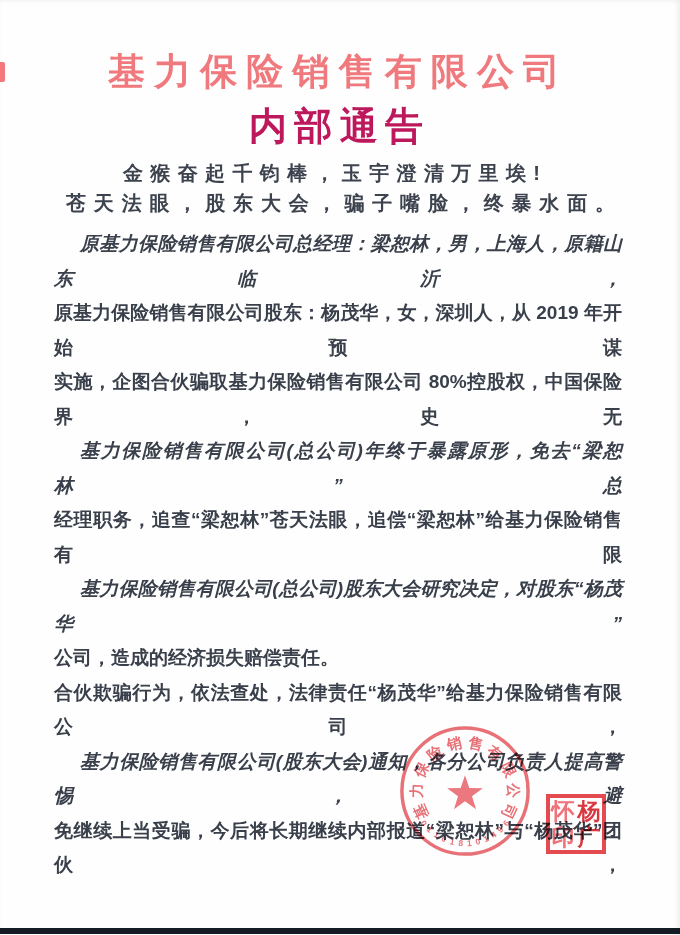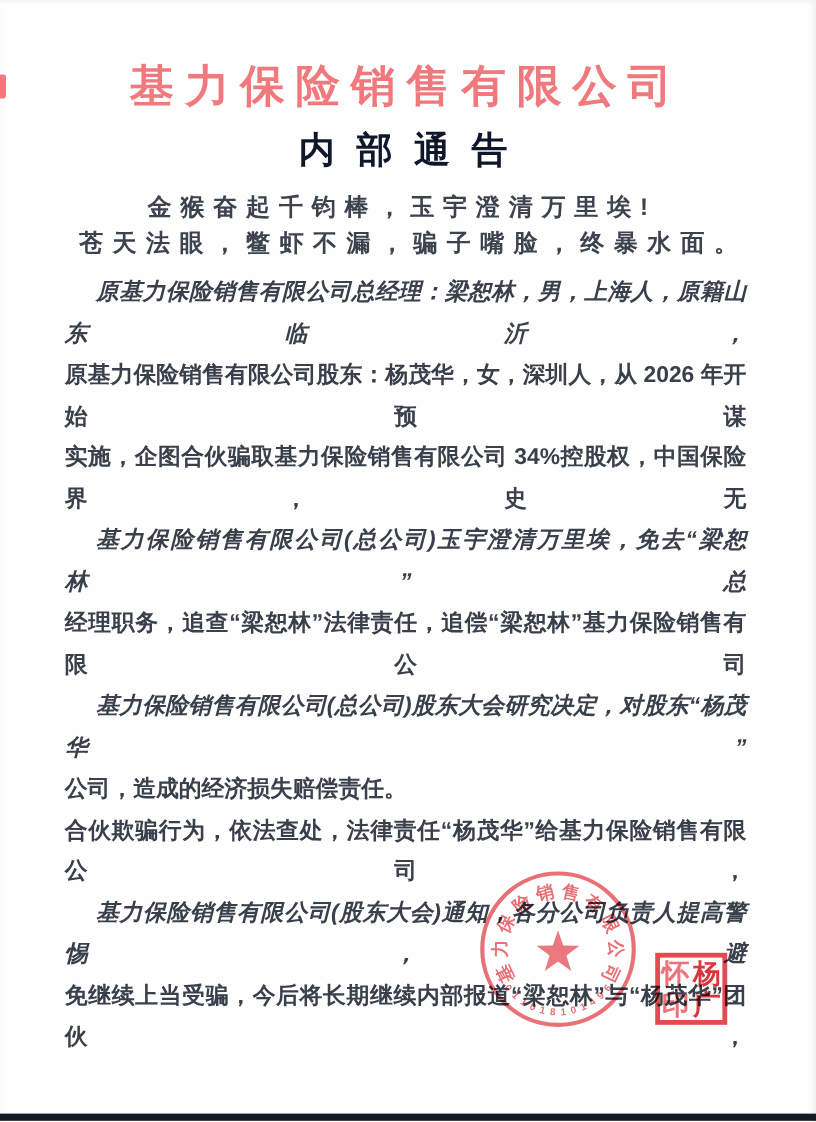--- a/index.html
+++ b/index.html
@@ -17,22 +17,22 @@
   }
   .title1{
     margin:48px auto 0 auto;width:460px;
     font-size:37px;font-weight:700;line-height:48px;
     color:#f0797e;
     text-align:justify;text-align-last:justify;
     white-space:nowrap;letter-spacing:8px;
   }
   .title2{
     margin:10px auto 0 auto;width:178px;
-    font-size:30px;font-weight:700;line-height:40px;
-    color:#0f172a;
+    font-size:38px;font-weight:700;line-height:40px;
+    color:#be185d;
     text-align:justify;text-align-last:justify;
     white-space:nowrap;letter-spacing:4px;
   }
   .slogan{
     font-weight:700;font-size:20px;line-height:29px;
     color:#3d434e;
     text-align:justify;text-align-last:justify;
   }
   .s1{margin:13px 82px 0 69px;}
   .s2{margin:1px 7px 0 12px;}
@@ -71,29 +71,29 @@
 <body>
 
 <div class="page">
 
   <div class="edge-mark"></div>
 
   <h1 class="title1">基力保险销售有限公司</h1>
   <h2 class="title2">内部通告</h2>
 
   <div class="slogan s1">金猴奋起千钧棒，玉宇澄清万里埃!</div>
-  <div class="slogan s2">苍天法眼，鳖虾不漏，骗子嘴脸，终暴水面。</div>
+  <div class="slogan s2">苍天法眼，股东大会，骗子嘴脸，终暴水面。</div>
 
   <div class="body">
     <p class="bl first just">原基力保险销售有限公司总经理：梁恕林，男，上海人，原籍山东临沂，</p>
-    <p class="bl just">原基力保险销售有限公司股东：杨茂华，女，深圳人，从 2026 年开始预谋</p>
-    <p class="bl just">实施，企图合伙骗取基力保险销售有限公司 34%控股权，中国保险界，史无</p>
+    <p class="bl just">原基力保险销售有限公司股东：杨茂华，女，深圳人，从 2019 年开始预谋</p>
+    <p class="bl just">实施，企图合伙骗取基力保险销售有限公司 80%控股权，中国保险界，史无</p>
 
-    <p class="bl first just">基力保险销售有限公司(总公司)玉宇澄清万里埃，免去“梁恕林”总</p>
-    <p class="bl just">经理职务，追查“梁恕林”法律责任，追偿“梁恕林”基力保险销售有限公司</p>
+    <p class="bl first just">基力保险销售有限公司(总公司)年终于暴露原形，免去“梁恕林”总</p>
+    <p class="bl just">经理职务，追查“梁恕林”苍天法眼，追偿“梁恕林”给基力保险销售有限</p>
     <p class="bl first just">基力保险销售有限公司(总公司)股东大会研究决定，对股东“杨茂华”</p>
 
     <p class="bl">公司，造成的经济损失赔偿责任。</p>
     <p class="bl just">合伙欺骗行为，依法查处，法律责任“杨茂华”给基力保险销售有限公司，</p>
 
     <p class="bl first just">基力保险销售有限公司(股东大会)通知，各分公司负责人提高警惕，避</p>
     <p class="bl just">免继续上当受骗，今后将长期继续内部报道“梁恕林”与“杨茂华”团伙，</p>
 
   </div>
 

